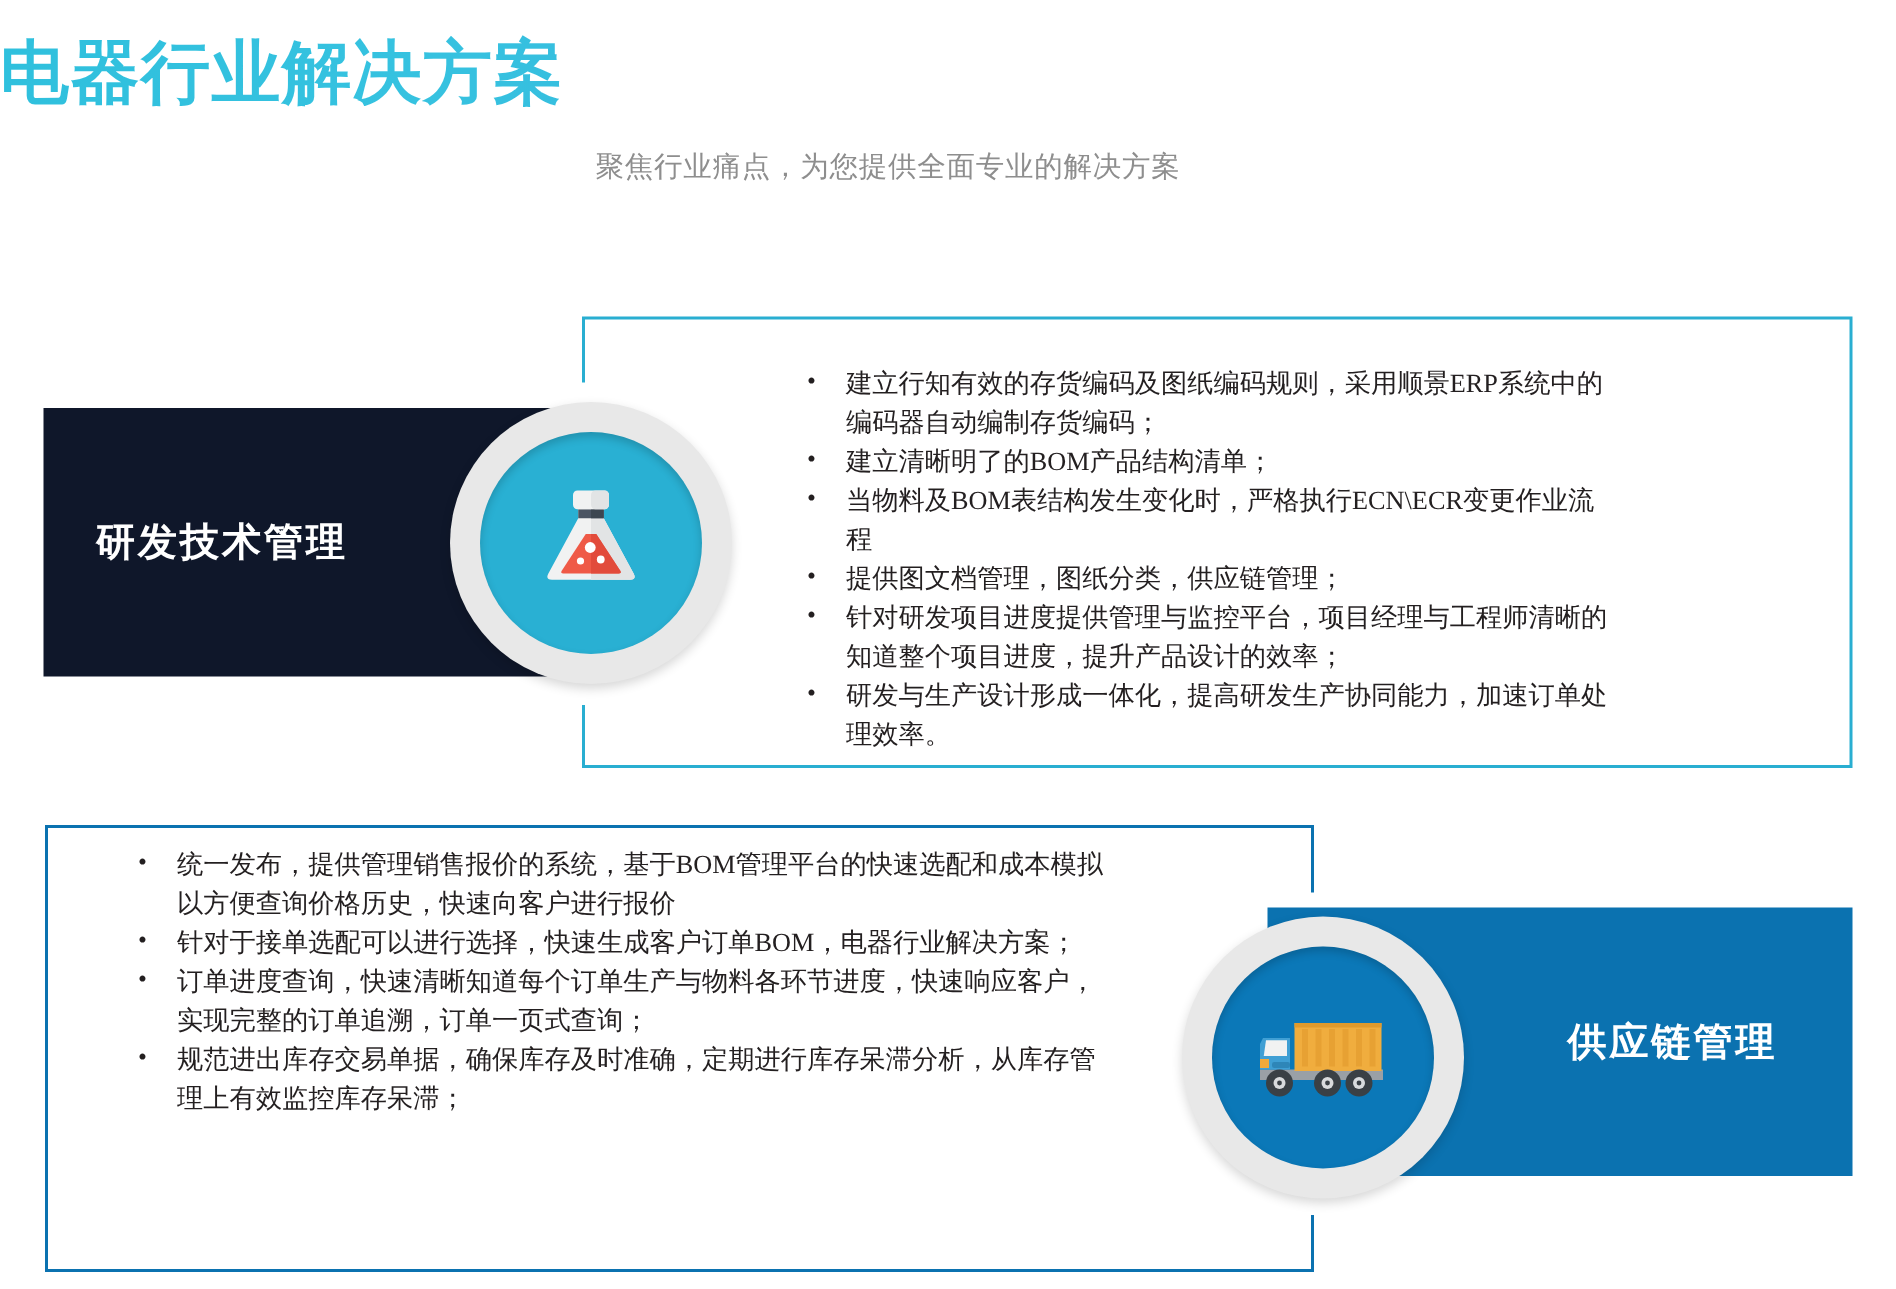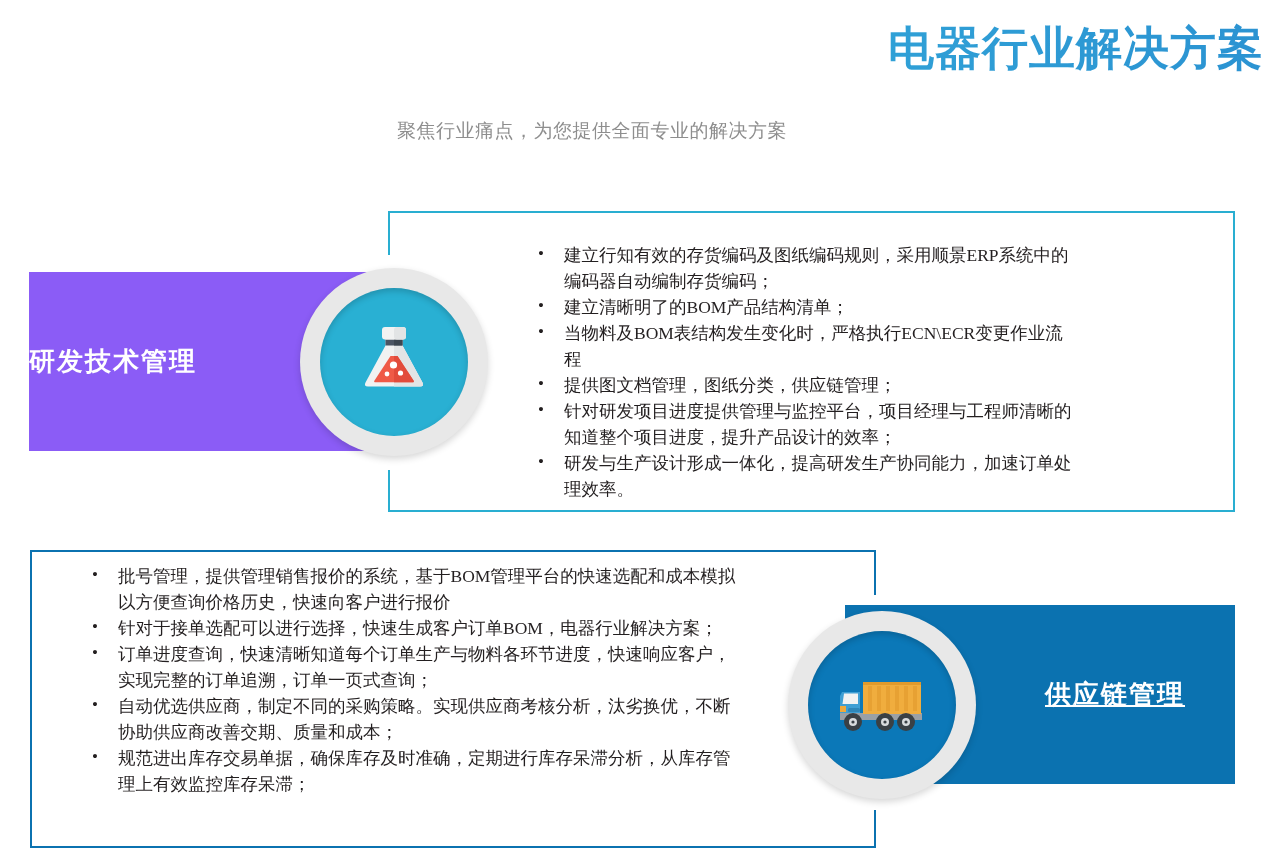--- a/index.html
+++ b/index.html
@@ -18,42 +18,41 @@
     height: 859px;
     background: #ffffff;
   }
 
   
   .page-title {
     position: absolute;
     left: 0;
     top: 22px;
     width: 1264px;
-    text-align: right;
+    text-align: left;
     font-size: 46px;
     font-weight: bold;
     letter-spacing: 1px;
     line-height: 1.15;
     background: linear-gradient(90deg, #2fc0dd 0%, #36c2e0 22%, #36b9dd 45%, #2f9fd6 72%, #2b93d2 100%);
     -webkit-background-clip: text;
     background-clip: text;
     color: transparent;
     -webkit-text-fill-color: transparent;
   }
 
   .page-subtitle {
     position: absolute;
     left: 0;
     top: 98px;
     width: 1184px;
     text-align: center;
     font-size: 19px;
     color: #8e8e8e;
     letter-spacing: 0.5px;
-    margin-top: 20px;
   }
 
   
   .frame {
     position: absolute;
     background: transparent;
   }
   .frame-1 {
     left: 388px;
     top: 211px;
@@ -85,31 +84,31 @@
     color: #ffffff;
     font-size: 26px;
     font-weight: bold;
     letter-spacing: 2px;
   }
   .label-bar-1 {
     left: 29px;
     top: 272px;
     width: 390px;
     height: 179px;
-    background: #8b5cf6;
+    background: #0f172a;
+    padding-left: 35px;
   }
   .label-bar-2 {
     left: 845px;
     top: 605px;
     width: 390px;
     height: 179px;
     background: #0b72b0;
     justify-content: flex-end;
     padding-right: 50px;
-    text-decoration: underline;
   }
 
   
   .medallion {
     position: absolute;
     width: 188px;
     height: 188px;
     border-radius: 50%;
     background: #e8e8e8;
     display: flex;
@@ -248,20 +247,19 @@
           <circle cx="49" cy="54" r="1.6" fill="#3a4045"></circle>
           <circle cx="70" cy="54" r="9" fill="#3a4045"></circle>
           <circle cx="70" cy="54" r="4" fill="#d9dbdd"></circle>
           <circle cx="70" cy="54" r="1.6" fill="#3a4045"></circle>
         </svg>
       </span>
     </div>
   </div>
 
   <ul class="bullet-list list-2">
-    <li>批号管理，提供管理销售报价的系统，基于BOM管理平台的快速选配和成本模拟以方便查询价格历史，快速向客户进行报价</li>
+    <li>统一发布，提供管理销售报价的系统，基于BOM管理平台的快速选配和成本模拟以方便查询价格历史，快速向客户进行报价</li>
     <li>针对于接单选配可以进行选择，快速生成客户订单BOM，电器行业解决方案；</li>
     <li>订单进度查询，快速清晰知道每个订单生产与物料各环节进度，快速响应客户，实现完整的订单追溯，订单一页式查询；</li>
-    <li>自动优选供应商，制定不同的采购策略。实现供应商考核分析，汰劣换优，不断协助供应商改善交期、质量和成本；</li>
     <li>规范进出库存交易单据，确保库存及时准确，定期进行库存呆滞分析，从库存管理上有效监控库存呆滞；</li>
   </ul>
 
 </div>
 
 </body></html>

